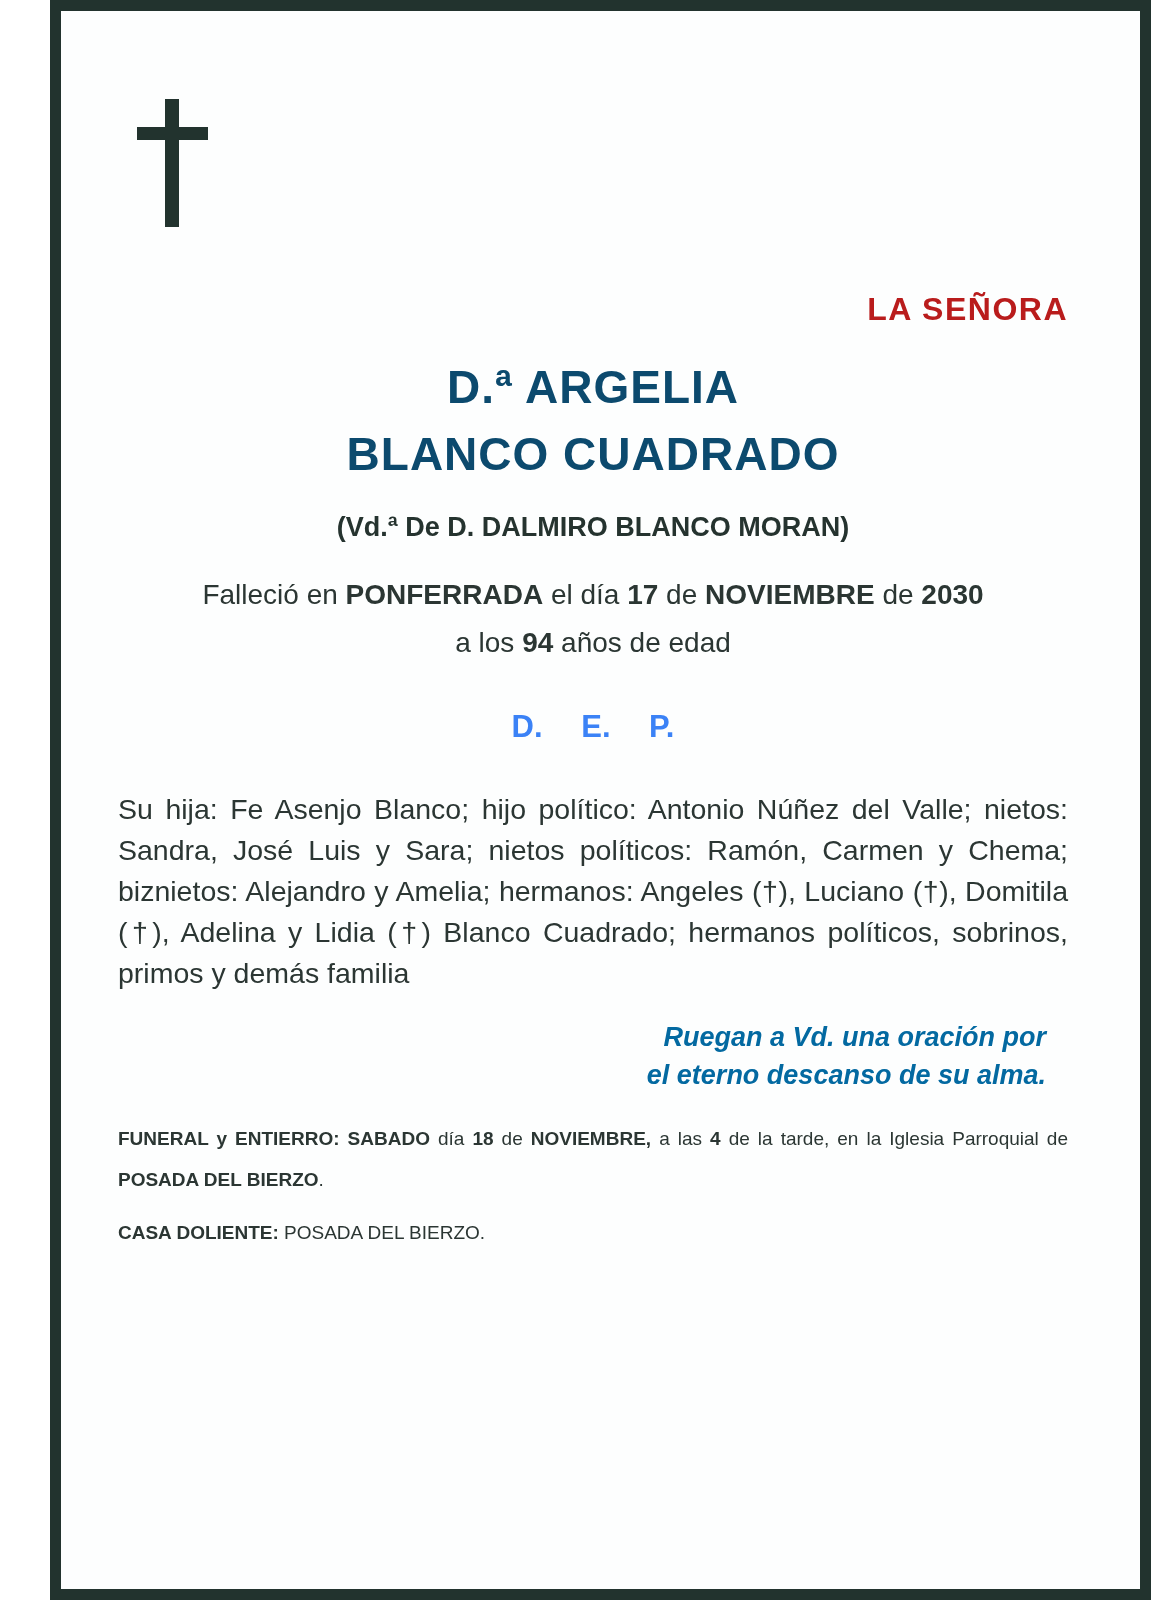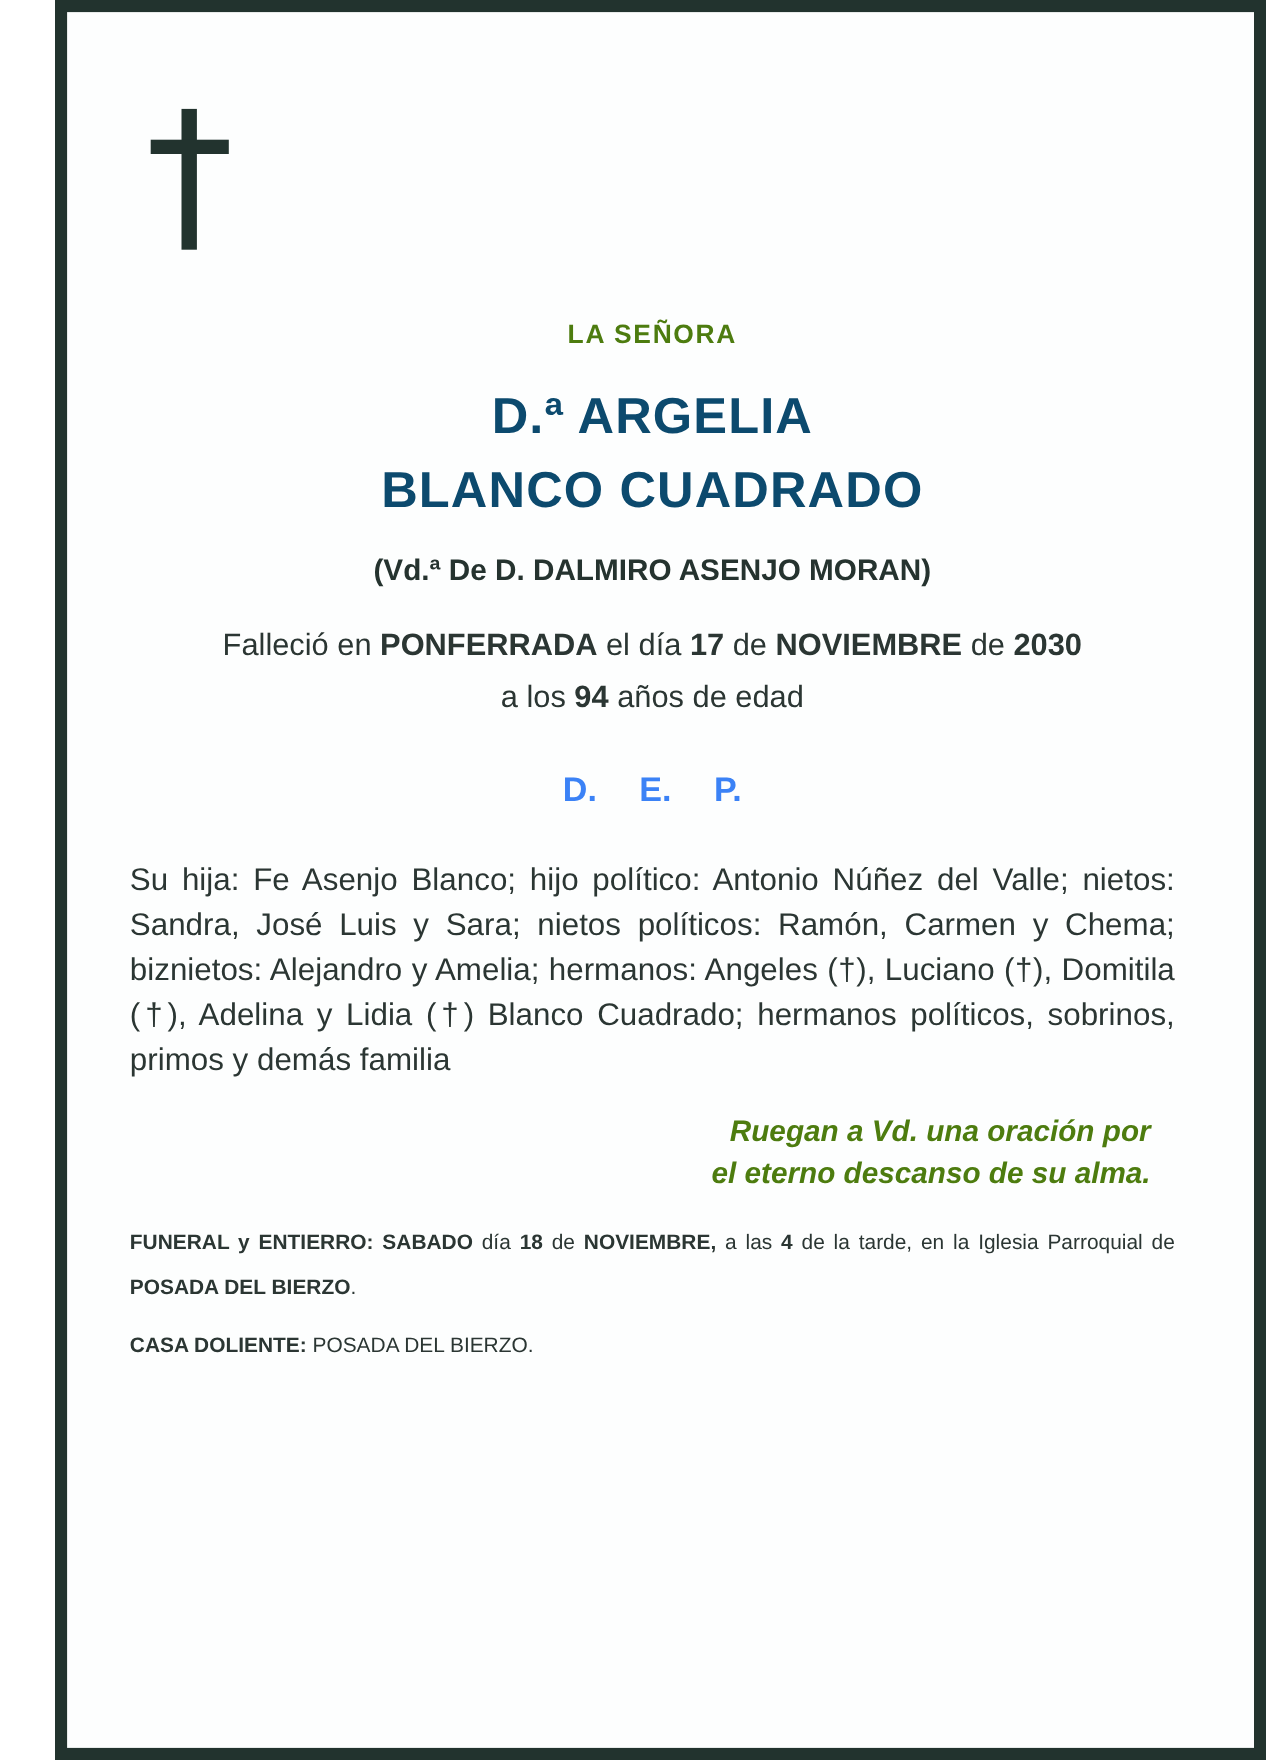--- a/index.html
+++ b/index.html
@@ -47,25 +47,25 @@
   .cross .bar-h {
     position: absolute;
     left: 0;
     top: 28px;
     width: 71px;
     height: 13px;
     background: #22332e;
   }
   .honorific {
     margin-top: 64px;
-    text-align: center;
-    font-size: 24px;
+    text-align: right;
+    font-size: 32px;
     font-weight: bold;
     letter-spacing: 1.5px;
-    color: #4d7c0f;
+    color: #b91c1c;
   }
   .deceased-name {
     margin-top: 26px;
     text-align: center;
     font-size: 46px;
     font-weight: bold;
     line-height: 67px;
     letter-spacing: 1px;
     color: #0c4a6e;
   }
@@ -98,21 +98,21 @@
     line-height: 41px;
   }
   .prayer {
     margin-top: 24px;
     padding-right: 22px;
     text-align: right;
     font-size: 27px;
     font-weight: bold;
     font-style: italic;
     line-height: 38px;
-    color: #4d7c0f;
+    color: #0369a1;
   }
   .notice-paragraph {
     margin: 24px 0 0 0;
     text-align: justify;
     font-size: 19px;
     line-height: 41px;
   }
   .chapel-paragraph { margin-top: 26px; }
   .house-paragraph  { margin-top: 12px; }
   .bold { font-weight: bold; }
@@ -126,21 +126,21 @@
 
       <div class="cross">
         <div class="bar-v"></div>
         <div class="bar-h"></div>
       </div>
 
       <div class="honorific">LA SEÑORA</div>
 
       <div class="deceased-name"><span>D.ª ARGELIA</span><br><span>BLANCO CUADRADO</span></div>
 
-      <div class="widow-note">(Vd.ª De D. DALMIRO ASENJO MORAN)</div>
+      <div class="widow-note">(Vd.ª De D. DALMIRO BLANCO MORAN)</div>
 
       <div class="center-line died-line"><span>Falleció en </span><span class="bold">PONFERRADA</span><span> el día </span><span class="bold">17</span><span> de </span><span class="bold">NOVIEMBRE</span><span> de </span><span class="bold">2030</span></div>
 
       <div class="center-line age-line"><span>a los </span><span class="bold">94</span><span> años de edad</span></div>
 
 
       <div class="dep-line">D. E. P.</div>
 
       <p class="family-paragraph">Su hija: Fe Asenjo Blanco; hijo político: Antonio Núñez del Valle; nietos: Sandra, José Luis y Sara; nietos políticos: Ramón, Carmen y Chema; biznietos: Alejandro y Amelia; hermanos: Angeles (†), Luciano (†), Domitila (†), Adelina y Lidia (†) Blanco Cuadrado; hermanos políticos, sobrinos, primos y demás familia</p>
 

